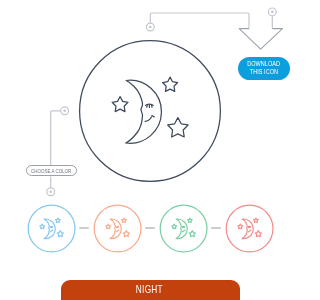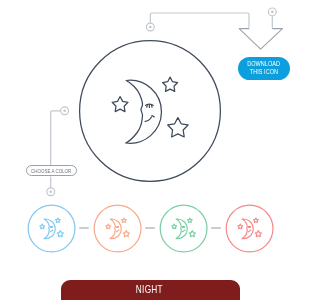--- a/index.html
+++ b/index.html
@@ -16,21 +16,21 @@
   .dl-btn span{font-size:6.6px;line-height:8.1px;letter-spacing:.05px;
                transform:scaleX(.84);white-space:nowrap;}
 
   .pill{position:absolute;left:25.5px;top:165px;width:51px;height:11.4px;
         border:1px solid #98a1ab;border-radius:6px;background:#fff;
         display:flex;align-items:center;justify-content:center;box-sizing:border-box;}
   .pill span{font-size:5.6px;color:#6d757f;letter-spacing:0;white-space:nowrap;
              transform:scaleX(.80);}
 
   .namebar{position:absolute;left:60.5px;top:279.5px;width:179px;height:21px;
-           background:#7f1d1d;border-radius:9px 9px 0 0;
+           background:#c2410c;border-radius:9px 9px 0 0;
            display:flex;align-items:flex-start;justify-content:center;}
   .namebar span{font-size:10.6px;color:#fff;letter-spacing:.35px;margin-top:3.6px;margin-right:1.5px;
                 transform:scaleX(.78);}
 
   .dash{position:absolute;height:2px;background:#c9ccd1;border-radius:1px;}
 </style>
 </head>
 <body>
 
 <svg width="0" height="0" style="position:absolute" aria-hidden="true">

